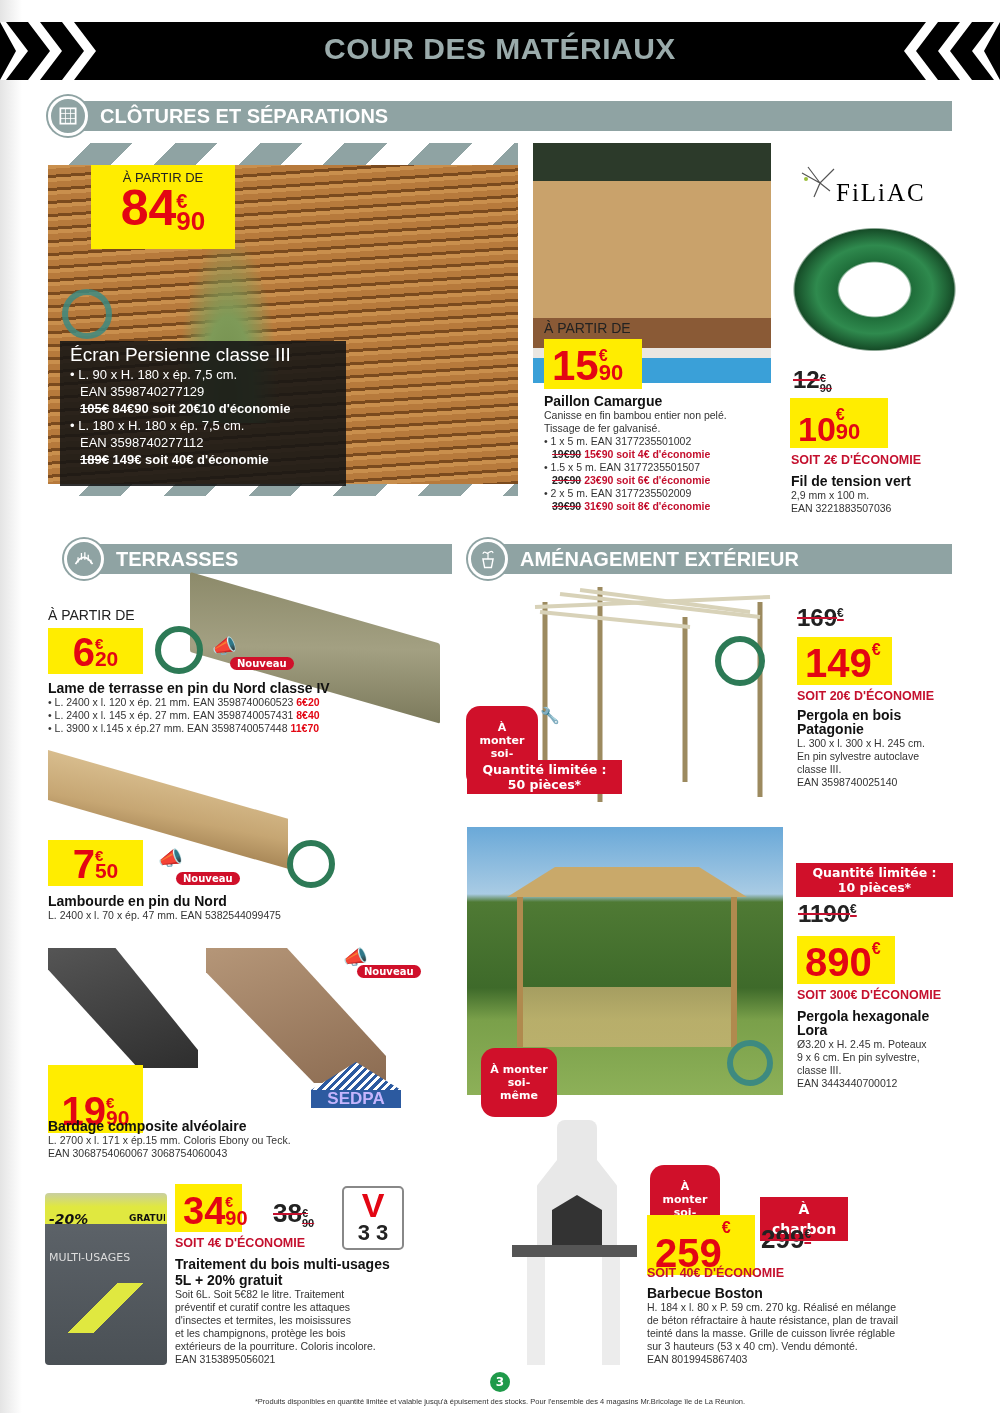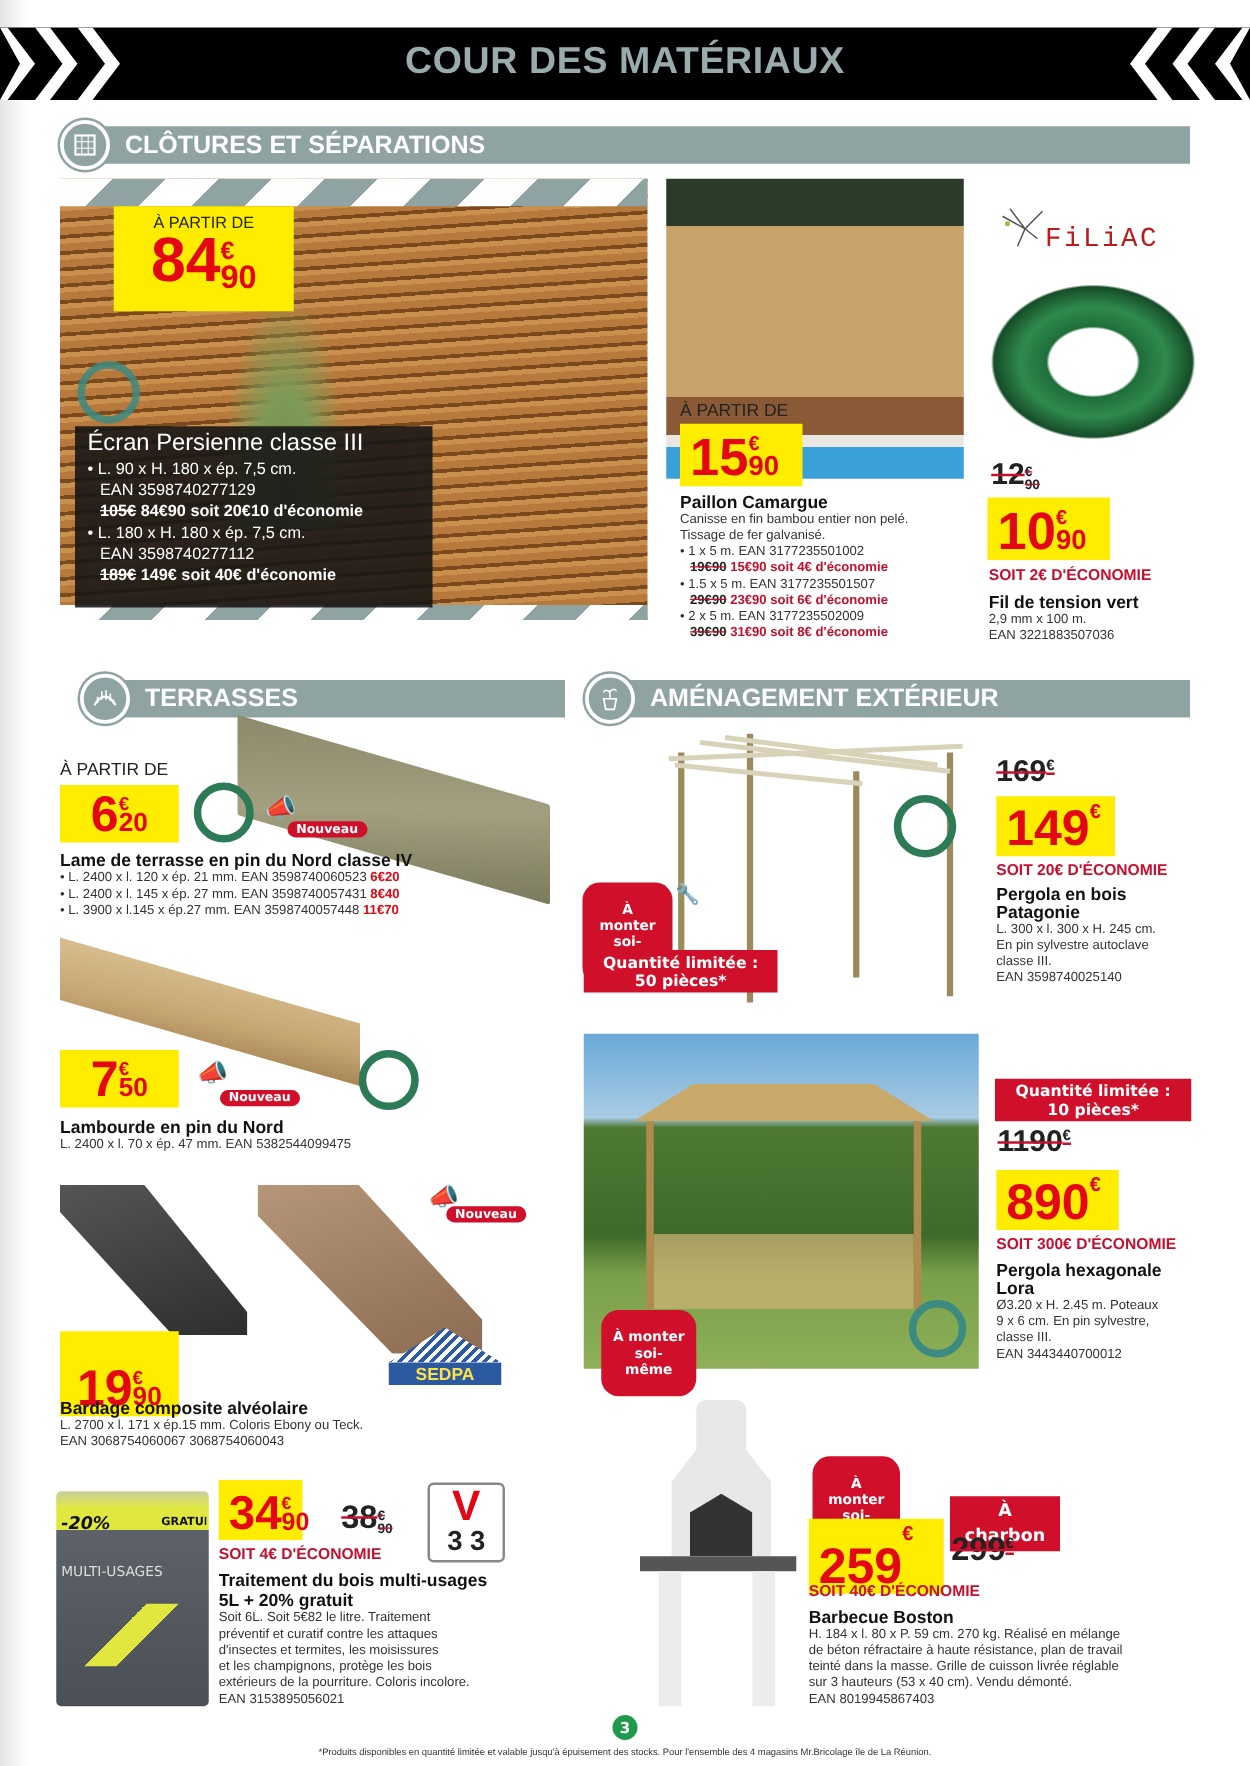--- a/index.html
+++ b/index.html
@@ -102,32 +102,32 @@
   <div class="small" style="padding-left:8px;color:#c4102e;font-weight:bold"><span class="strike">29€90</span> <span>23€90 soit 6€ d'économie</span></div>
   <div class="small">• 2 x 5 m. EAN 3177235502009</div>
   <div class="small" style="padding-left:8px;color:#c4102e;font-weight:bold"><span class="strike">39€90</span> <span>31€90 soit 8€ d'économie</span></div>
 </div>
 
 <div class="abs" style="left:800px;top:165px;width:130px;height:40px">
   <svg class="abs" style="left:0;top:0" width="36" height="34" viewBox="0 0 36 34">
       <path d="M2 8 L20 18 L34 4 M8 2 L20 18 L14 32 M20 18 L30 26" stroke="#555" fill="none" stroke-width="1.2"></path>
       <circle cx="6" cy="14" r="2" fill="#9bbf3b"></circle>
     </svg>
-  <span class="abs" style="left:36px;top:14px;font-size:22px;letter-spacing:2px;color:#b91c1c;font-family:Liberation Mono, monospace">FiLiAC</span>
+  <span class="abs" style="left:36px;top:14px;font-size:25px;letter-spacing:2px;color:#000000;font-family:Liberation Serif, serif">FiLiAC</span>
 </div>
 <div class="abs" style="left:792px;top:227px;width:165px;height:125px;border-radius:50%;background:radial-gradient(ellipse at center,#fff 0 30%,#1f6e3a 32%,#2f8a4e 50%,#164d28 68%,transparent 70%)"></div>
 <div class="abs" style="left:793px;top:366px;display:flex;align-items:flex-end">
   <span class="strike" style="font-size:24px">12</span>
   <span style="display:flex;flex-direction:column;line-height:.9;font-size:11px;font-weight:bold" class="strike">
       <span>€</span>
       <span>90</span>
     </span>
 </div>
 <div class="abs yellow price-box" style="left:790px;top:398px;width:98px;height:50px">
-  <span class="price-big" style="font-size:42px">10</span>
+  <span class="price-big" style="font-size:34px">10</span>
   <span class="cents" style="font-size:22px;margin-bottom:4px">
       <span style="font-size:16px">€</span>
       <span>90</span>
     </span>
 </div>
 <div class="abs eco" style="left:791px;top:453px">SOIT 2€ D'ÉCONOMIE</div>
 <div class="abs" style="left:791px;top:473px">
   <div class="name">Fil de tension vert</div>
   <div class="small">2,9 mm x 100 m.</div>
   <div class="small">EAN 3221883507036</div>
@@ -184,21 +184,21 @@
 <div class="abs nouveau" style="left:357px;top:965px">Nouveau</div>
 <div class="abs yellow price-box" style="left:48px;top:1065px;width:95px;height:68px;justify-content:center">
   <span class="price-big" style="font-size:40px">19</span>
   <span class="cents" style="font-size:21px;margin-bottom:3px">
       <span style="font-size:15px">€</span>
       <span>90</span>
     </span>
 </div>
 <div class="abs" style="left:311px;top:1062px;width:90px;height:50px">
   <div style="width:90px;height:28px;background:repeating-linear-gradient(135deg,#2c5aa0 0 3px,#fff 3px 6px);clip-path:polygon(50% 0,100% 100%,0 100%)"></div>
-  <div style="background:#2c5aa0;color:#fde047;font-weight:bold;font-size:14px;text-align:center;font-family:'Liberation Sans',sans-serif;line-height:18px">SEDPA</div>
+  <div style="background:#2c5aa0;color:#c4b5fd;font-weight:bold;font-size:17px;text-align:center;font-family:'Liberation Sans',sans-serif;line-height:18px">SEDPA</div>
 </div>
 <div class="abs" style="left:48px;top:1118px">
   <div class="name">Bardage composite alvéolaire</div>
   <div class="small">L. 2700 x l. 171 x ép.15 mm. Coloris Ebony ou Teck.</div>
   <div class="small">EAN 3068754060067 3068754060043</div>
 </div>
 
 <div class="abs" style="left:45px;top:1193px;width:122px;height:172px;background:linear-gradient(180deg,#c9cfa0 0,#e0e840 8%,#e0e840 18%,#5c6268 18%,#4a5055 100%);border-radius:4px">
   <div style="position:absolute;left:4px;top:18px;font-size:14px;font-weight:bold;font-style:italic;color:#111">-20%</div>
   <div style="position:absolute;left:84px;top:20px;font-size:9px;font-weight:bold;color:#111;overflow:hidden;width:36px">GRATUIT</div>

